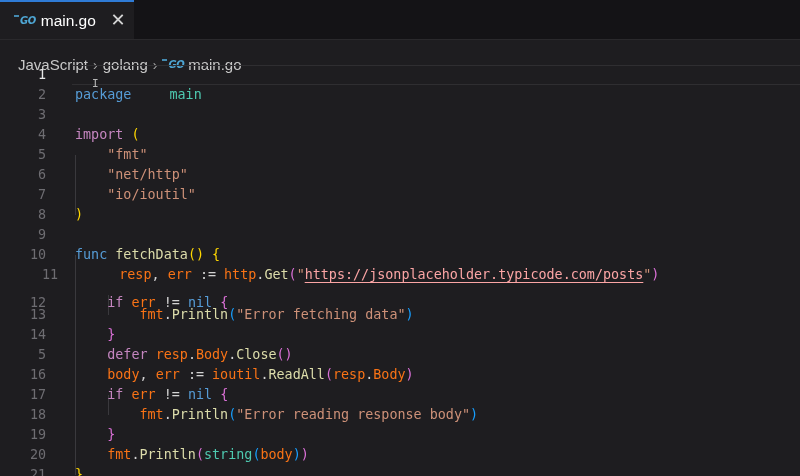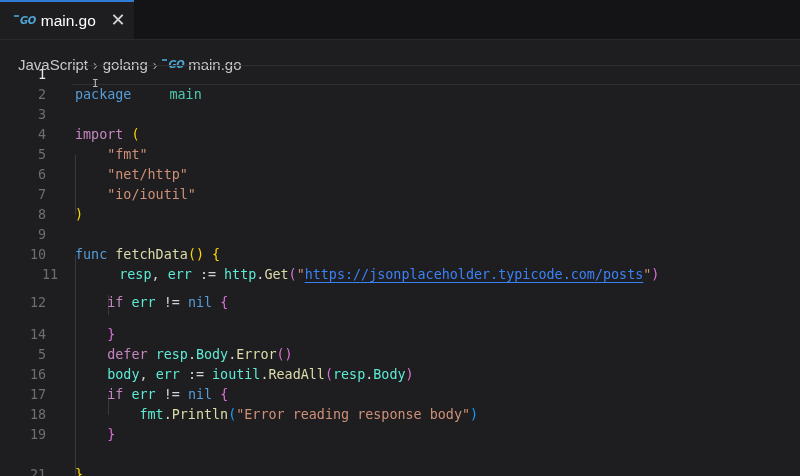--- a/index.html
+++ b/index.html
@@ -78,22 +78,22 @@
     position:absolute; width:1px; background:#3a393d;
   }
   .cursor-ibeam {
     position:absolute; left:92px; top:9px; color:#b8b8b8; font-size:11px;
   }
   .kw-blue { color:#569cd6; }
   .kw-purple { color:#c586c0; }
   .pkg { color:#4ec9b0;padding-left:30px; }
   .fn { color:#dcdcaa; }
   .str { color:#ce9178; }
-  .url { color:#3b82f6; text-decoration:underline; text-underline-offset:3px; }
-  .var { color:#5eead4; }
+  .url { color:#fca5a5; text-decoration:underline; text-underline-offset:3px; }
+  .var { color:#f97316; }
   .op { color:#d4d4d4; }
   .b1 { color:#ffd700; }
   .b2 { color:#da70d6; }
   .b3 { color:#179fff; }
   .type { color:#4ec9b0; }
 </style>
 </head>
 <body>
 
 <div class="tabbar">
@@ -190,32 +190,38 @@
       </div>
   </div>
 
   <div class="line" style="top:228px;">
     <span class="ln">12</span>
     <div class="content-wrap">
         <span class="code">    <span class="kw-purple">if</span> <span class="var">err</span> <span class="op">!=</span> <span class="kw-blue">nil</span> <span class="b2">{</span></span>
       </div>
   </div>
 
+  <div class="line" style="top:240px;">
+    <span class="ln">13</span>
+    <div class="content-wrap">
+        <span class="code">        <span class="var">fmt</span><span class="op">.</span><span class="fn">Println</span><span class="b3">(</span><span class="str">"Error fetching data"</span><span class="b3">)</span></span>
+      </div>
+  </div>
 
   <div class="line" style="top:260px;">
     <span class="ln">14</span>
     <div class="content-wrap">
         <span class="code">    <span class="b2">}</span></span>
       </div>
   </div>
 
   <div class="line" style="top:280px;">
     <span class="ln">5</span>
     <div class="content-wrap">
-        <span class="code">    <span class="kw-purple">defer</span> <span class="var">resp</span><span class="op">.</span><span class="var">Body</span><span class="op">.</span><span class="fn">Error</span><span class="b2">()</span></span>
+        <span class="code">    <span class="kw-purple">defer</span> <span class="var">resp</span><span class="op">.</span><span class="var">Body</span><span class="op">.</span><span class="fn">Close</span><span class="b2">()</span></span>
       </div>
   </div>
 
   <div class="line" style="top:300px;">
     <span class="ln">16</span>
     <div class="content-wrap">
         <span class="code">    <span class="var">body</span><span class="op">, </span><span class="var">err</span> <span class="op">:=</span> <span class="var">ioutil</span><span class="op">.</span><span class="fn">ReadAll</span><span class="b2">(</span><span class="var">resp</span><span class="op">.</span><span class="var">Body</span><span class="b2">)</span></span>
       </div>
   </div>
 
@@ -233,20 +239,26 @@
       </div>
   </div>
 
   <div class="line" style="top:360px;">
     <span class="ln">19</span>
     <div class="content-wrap">
         <span class="code">    <span class="b2">}</span></span>
       </div>
   </div>
 
+  <div class="line" style="top:380px;">
+    <span class="ln">20</span>
+    <div class="content-wrap">
+        <span class="code">    <span class="var">fmt</span><span class="op">.</span><span class="fn">Println</span><span class="b2">(</span><span class="type">string</span><span class="b3">(</span><span class="var">body</span><span class="b3">)</span><span class="b2">)</span></span>
+      </div>
+  </div>
 
   <div class="line" style="top:400px;">
     <span class="ln">21</span>
     <div class="content-wrap">
         <span class="code"><span class="b1">}</span></span>
       </div>
   </div>
 </div>
 
 </body></html>

